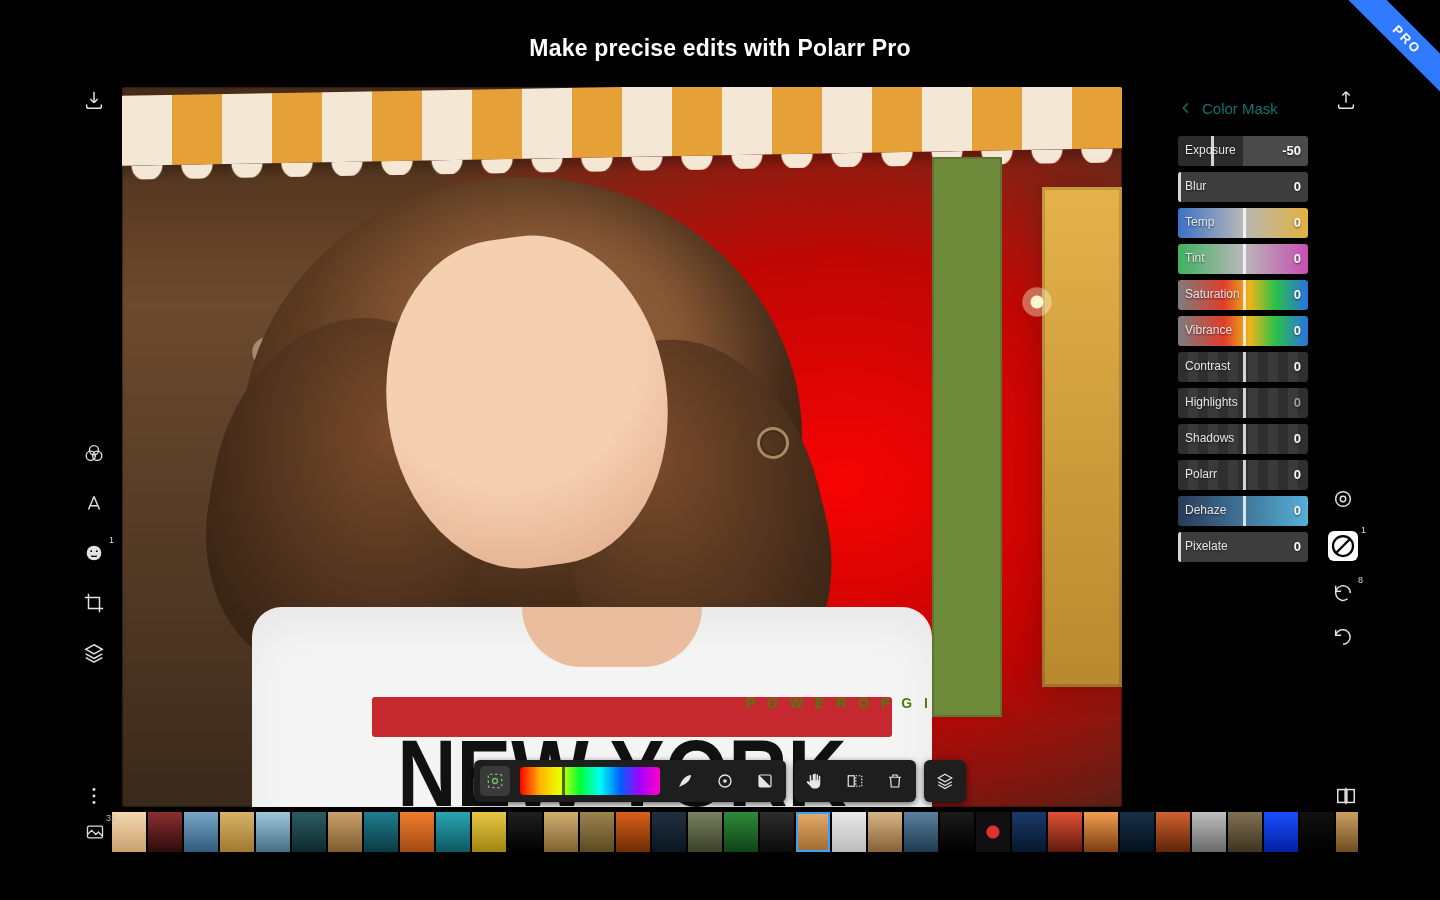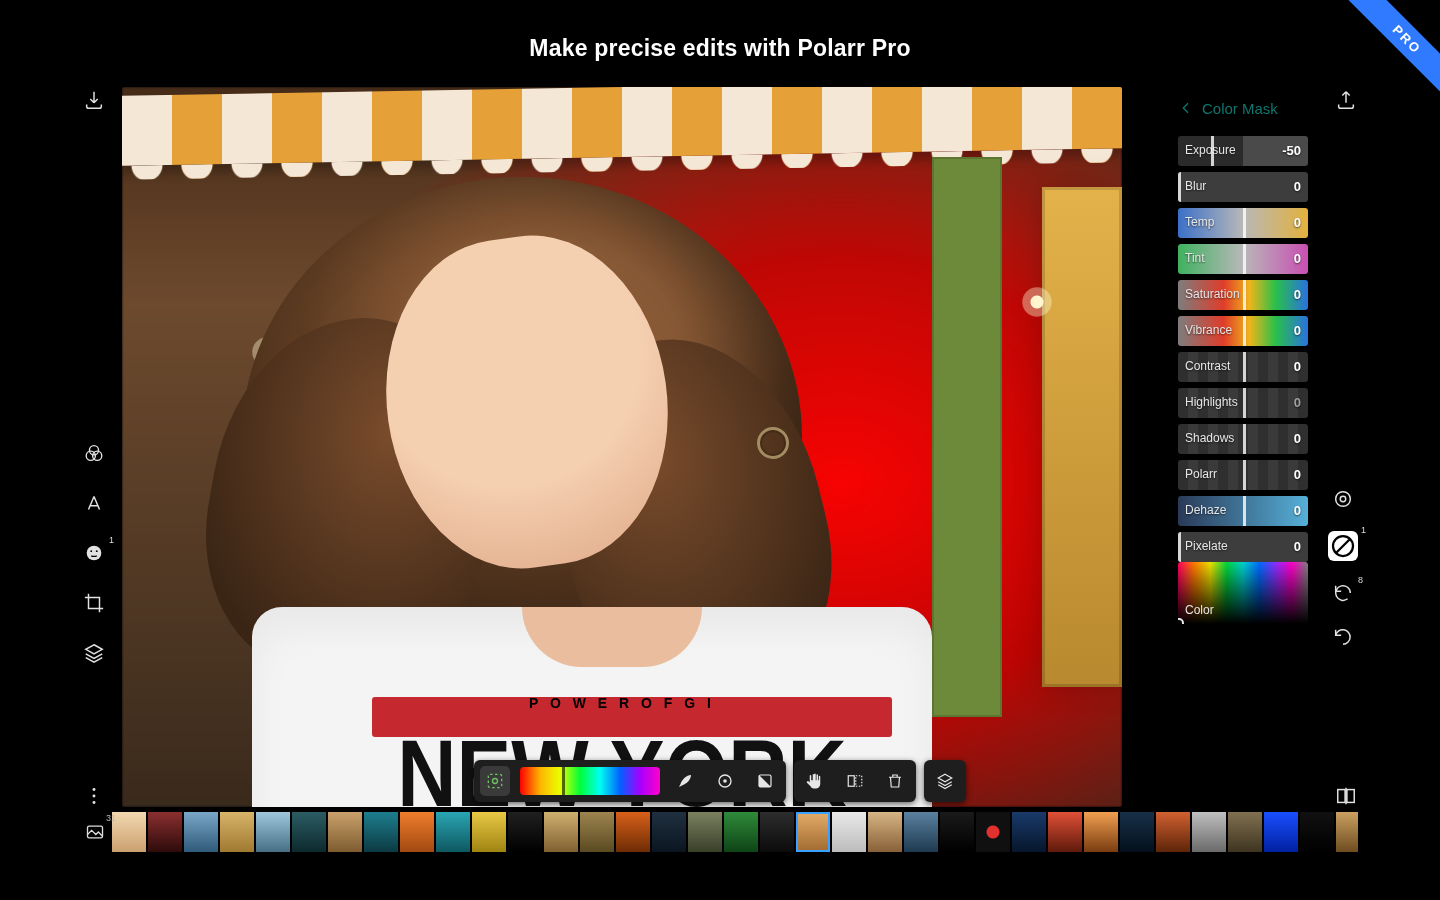--- a/index.html
+++ b/index.html
@@ -41,21 +41,21 @@
   .face { position:absolute; left:215px; top:110px; width:280px; height:330px; border-radius:48%/54%;
       background: radial-gradient(120% 100% at 45% 35%, #f4cfb0 0 40%, #e3b090 70%, #cf987a 100%);
       transform:rotate(-8deg);
   }
   .neck { position:absolute; left:290px; top:400px; width:160px; height:120px; background:linear-gradient(#e9bd9d,#d8a786); border-radius:20px 20px 10px 10px; transform:rotate(-4deg);} 
   .tshirt { position:absolute; left:80px; top:480px; width:680px; height:300px; background:#f4f4f4; border-radius:30px 30px 0 0; box-shadow:inset 0 20px 40px rgba(0,0,0,.05);} 
   .tshirt::before{content:""; position:absolute; left:270px; top:0; width:180px; height:60px; border-radius:0 0 90px 90px; background:#e9bd9d; }
   .shirt-stripe{ position:absolute; left:120px; top:90px; width:520px; height:40px; background:#c6282f; border-radius:3px;}
   .shirt-text{ position:absolute; left:60px; top:128px; width:620px; text-align:center; }
   .shirt-text .big{ font-family:"Arial Black", Arial, sans-serif; font-weight:900; color:#111; letter-spacing:0px; font-size:82px; line-height:0.95; transform:scaleY(1.15); display:block;}
-  .shirt-text .sub{ position:absolute; left:0; right:0; top:-40px; color:#000000; font-weight:800; letter-spacing:4px; font-size:14px; }
+  .shirt-text .sub{ position:absolute; left:0; right:0; top:-40px; color:#4d7c0f; font-weight:800; letter-spacing:4px; font-size:14px;text-align:right; }
   .sel-ring { position:absolute; left:635px; top:340px; width:32px; height:32px; border-radius:50%; border:3px solid #a38c61; box-shadow:inset 0 0 0 2px rgba(60,40,20,.6); }
 
   .left-rail { position:absolute; left:82px; top:88px; width:36px; height:720px; display:flex; flex-direction:column; justify-content:space-between; color:#e2e2e2; }
   .left-rail .group { display:flex; flex-direction:column; gap:26px; }
   .ic-btn { width:24px; height:24px; display:flex; align-items:center; justify-content:center; color:#e2e2e2; }
   .ic-btn svg{ width:22px; height:22px; }
 
   .right-rail { position:absolute; right:82px; top:88px; width:36px; height:720px; display:flex; flex-direction:column; justify-content:space-between; align-items:flex-end;}
   .right-rail .group { display:flex; flex-direction:column; gap:20px; align-items:center;}
   .tool-active{ width:30px; height:30px; border-radius:6px; background:#fff; color:#000; display:flex; align-items:center; justify-content:center;}
@@ -298,24 +298,20 @@
           <span class="label">Dehaze</span>
           <span class="value">0</span>
           <div class="handle" style="left:50%"></div>
         </div>
         <div class="slider bg-gray">
           <span class="label">Pixelate</span>
           <span class="value">0</span>
           <div class="handle" style="left:0%"></div>
         </div>
       </div>
-    <div class="color-swatch">
-      <div class="label">Color</div>
-      <div class="dot"></div>
-    </div>
   </div>
 
   <div class="bottom-toolbar">
     <div class="tb-group">
       <div class="tb-btn sel">
           <svg viewBox="0 0 24 24" width="20" height="20" fill="none" stroke="#6fbf63" stroke-width="1.6">
             <rect x="4" y="4" width="16" height="16" rx="2" stroke-dasharray="3 3"></rect>
             <circle cx="12" cy="12" r="3"></circle>
           </svg>
         </div>

